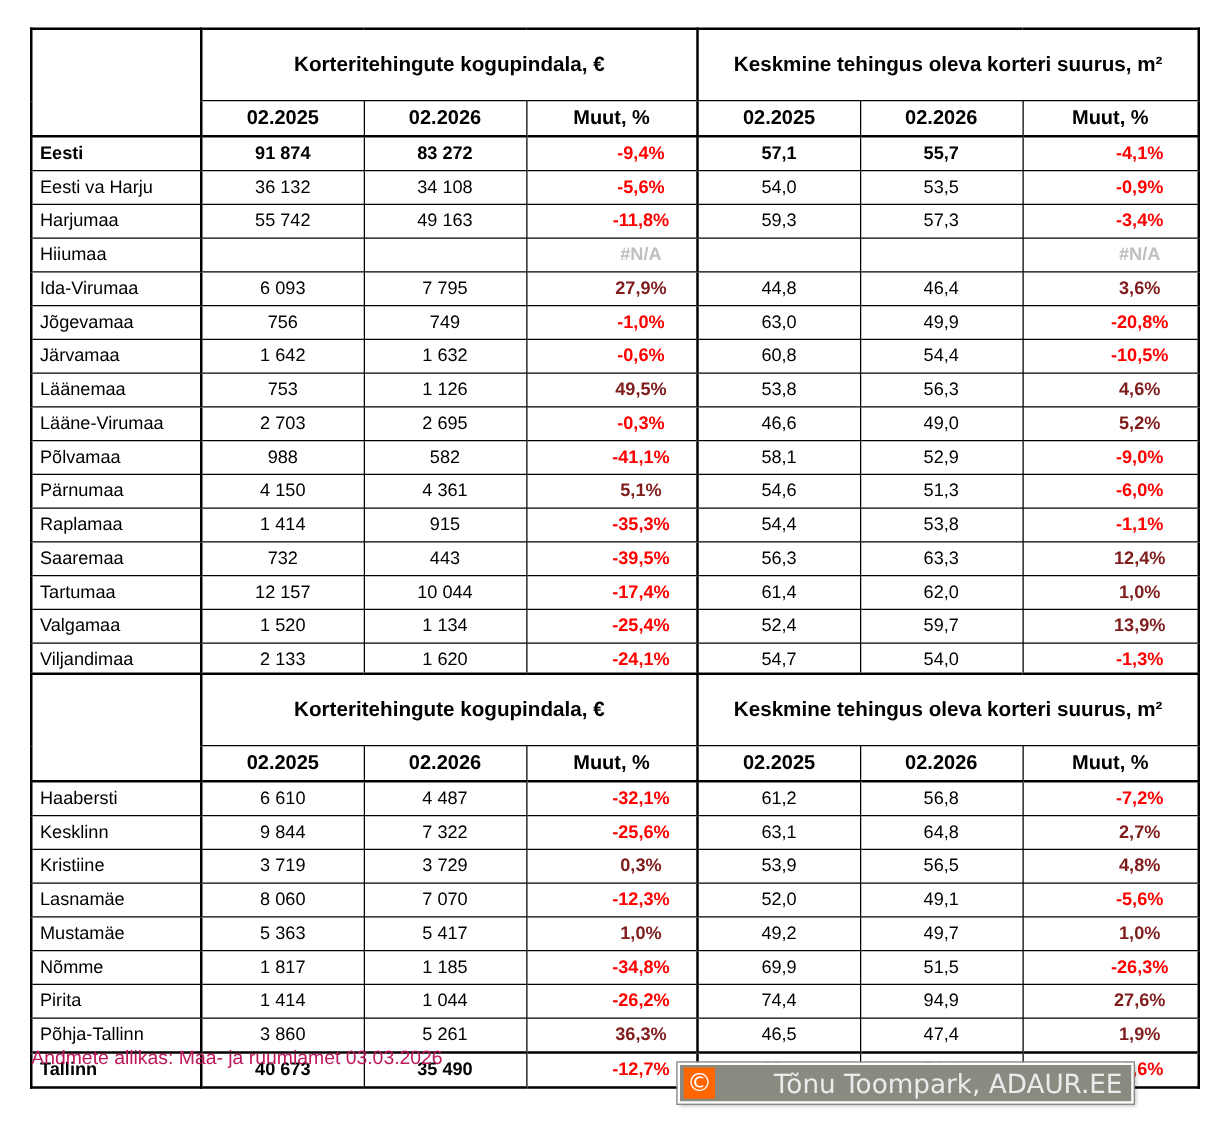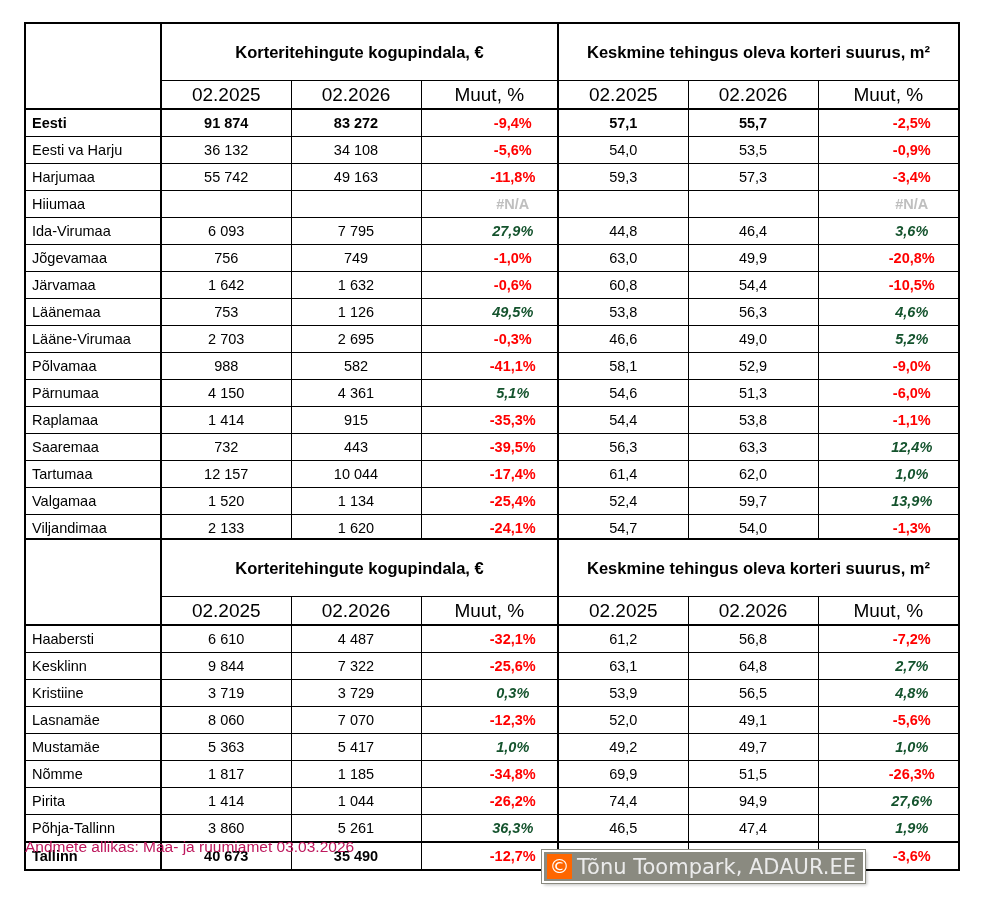--- a/index.html
+++ b/index.html
@@ -67,22 +67,22 @@
     border-right-width: 2px;
   }
   tr.grp th.g2 {
     border-top-width: 2px;
     border-right-width: 2px;
   }
 
   
   tr.sub th {
     height: 27px;
-    font-weight: normal;
-    font-size: 19px;
+    font-weight: bold;
+    font-size: 16px;
     text-align: center;
     border-bottom-width: 2px;
   }
   tr.sub th.blank {
     border-left-width: 2px;
     border-top: none;
     border-right-width: 2px;
   }
   tr.sub th.sep-r { border-right-width: 2px; margin-top: 16px; }
 
@@ -106,21 +106,21 @@
   tr.row td.sep-r { border-right-width: 2px; }
 
   tr.row.total td {
     font-weight: bold;
     margin-top: 13px;
   }
   tr.row.total td { border-top-width: 2px; }
   tr.row.lastrow td { border-bottom-width: 2px; }
 
   .neg { color: #FF0000; }
-  .pos { color: #14532d; font-style: italic; }
+  .pos { color: #7f1d1d; }
   .na  { color: #BFBFBF; font-weight: normal; }
 
   
   #table1 {
     position: absolute;
     left: 24px;
     top: 22px;
   }
   #table2 {
     position: absolute;
@@ -164,20 +164,21 @@
     flex: 0 0 auto;
     margin-right: 5px;
   }
   #badge .btext {
     color: #ebebeb;
     font-size: 21px;
     font-family: "DejaVu Sans", sans-serif;
     letter-spacing: 0px;
     white-space: nowrap;
     padding-right: 3px;
+    margin-left: 42px;
   }
 </style>
 </head>
 <body>
 
 <div class="page">
 
   <table class="xl" id="table1">
     <colgroup>
       <col class="c-name">
@@ -205,21 +206,21 @@
       </tr>
     </thead>
     <tbody id="t1body">
         <tr class="row total">
           <td class="name">Eesti</td>
           <td class="num">91 874</td>
           <td class="num">83 272</td>
           <td class="pct sep-r neg">-9,4%</td>
           <td class="num">57,1</td>
           <td class="num">55,7</td>
-          <td class="pct sep-r neg">-2,5%</td>
+          <td class="pct sep-r neg">-4,1%</td>
         </tr>
         <tr class="row">
           <td class="name">Eesti va Harju</td>
           <td class="num">36 132</td>
           <td class="num">34 108</td>
           <td class="pct sep-r neg">-5,6%</td>
           <td class="num">54,0</td>
           <td class="num">53,5</td>
           <td class="pct sep-r neg">-0,9%</td>
         </tr>

